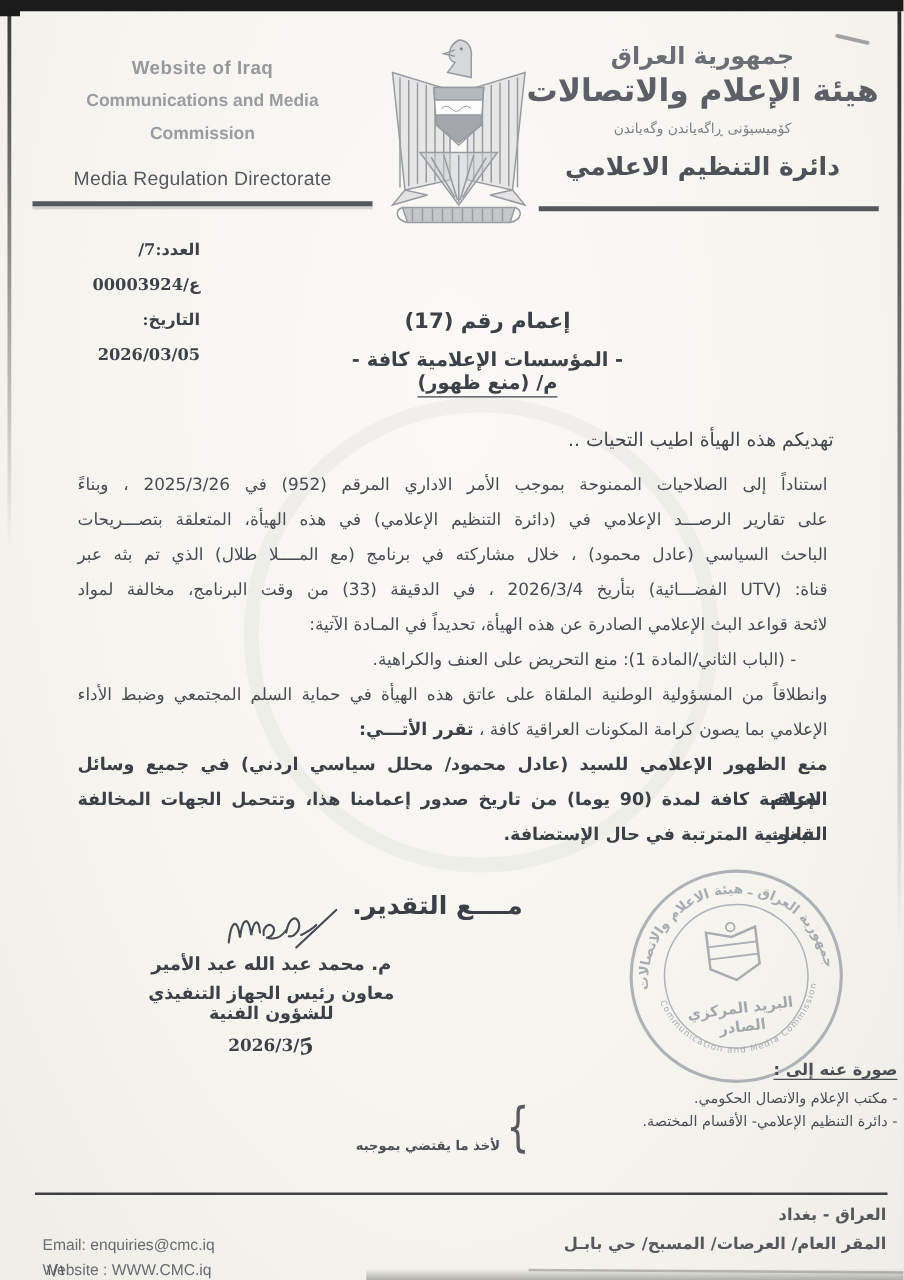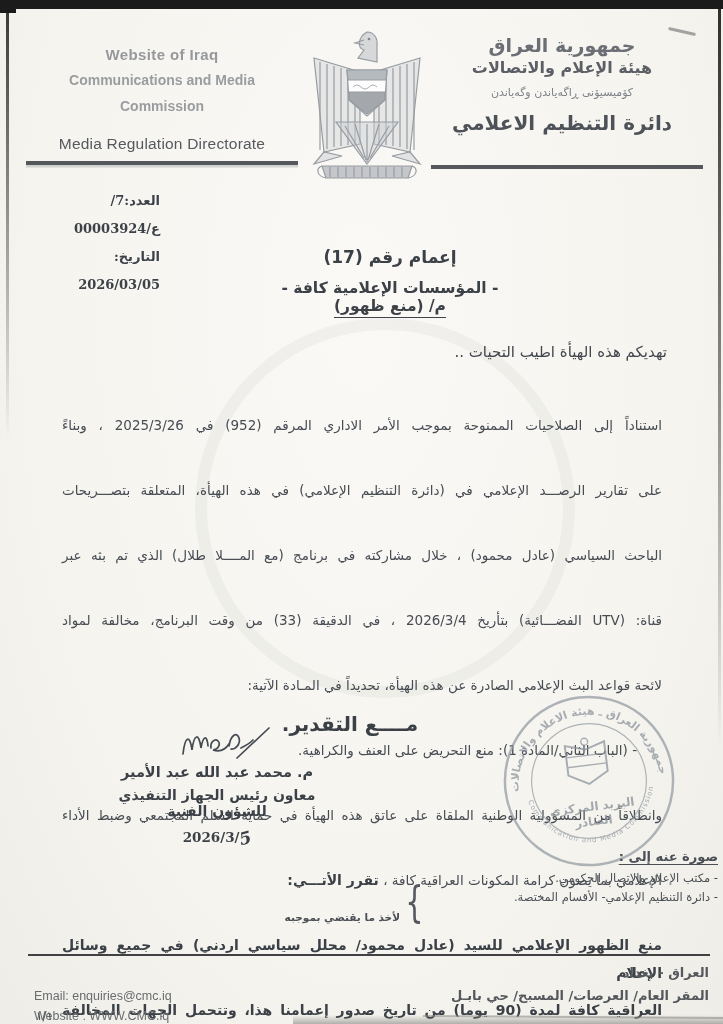--- a/index.html
+++ b/index.html
@@ -29,21 +29,21 @@
     font-family:"Liberation Sans", sans-serif;}
   .en-l1{font-size:15px;font-weight:bold;color:#96989b;letter-spacing:.4px;}
   .en-l2{font-size:14px;font-weight:bold;color:#9a9da0;margin-top:9px;}
   .en-l3{font-size:14px;font-weight:bold;color:#9a9da0;margin-top:10px;}
   .en-dir{font-size:15.5px;font-weight:500;color:#55585d;margin-top:21px;letter-spacing:.2px;}
   .rule-en{position:absolute;left:26px;top:161px;width:272px;height:3.5px;background:#54575c;
     box-shadow:0 2.5px 0 rgba(84,87,92,.22);}
   .emblem{position:absolute;left:300px;top:26px;width:134px;height:162px;opacity:.85;}
   .hdr-ar{position:absolute;right:16px;top:34px;width:290px;text-align:center;direction:rtl;}
   .ar-country{font-size:19px;font-weight:bold;color:#6b6f75;letter-spacing:.5px;}
-  .ar-comm{font-size:16px;font-weight:bold;color:#5c6066;margin-top:2px;}
+  .ar-comm{font-size:25px;font-weight:bold;color:#5c6066;margin-top:2px;}
   .ar-kur{font-size:11px;color:#7d8187;margin-top:9px;}
   .ar-dir{font-size:20px;font-weight:bold;color:#4d5158;margin-top:12px;}
   .rule-ar{position:absolute;right:20px;top:165px;width:272px;height:3.5px;background:#54575c;}
 
   
   .ref{position:absolute;left:34px;top:187px;width:126px;direction:rtl;text-align:right;
     font-family:"DejaVu Serif","DejaVu Sans",serif;font-size:13px;font-weight:bold;
     color:#3d4248;line-height:28px;}
 
   
@@ -52,21 +52,21 @@
   .t1{font-size:17px;}
   .t2{font-size:15.5px;margin-top:12px;}
   .t3{font-size:15.5px;margin-top:0;}
   .t3 span{border-bottom:1.5px solid #3f444b;padding-bottom:2px;}
 
   .greeting{position:absolute;right:56px;top:343px;direction:rtl;font-size:15px;color:#41464c;}
 
   
   .body-text{position:absolute;left:62px;top:374px;width:600px;direction:rtl;
     font-size:13.5px;color:#474c53;}
-  .bl{height:28px;line-height:28px;text-align:right;margin-top:37px;}
+  .bl{height:28px;line-height:28px;text-align:right;}
   .j{text-align:justify;text-align-last:justify;}
   .indent{padding-right:25px;}
   .b{font-weight:bold;font-size:14px;color:#3b4046;}
   .closing{position:absolute;left:255px;top:712px;width:190px;text-align:center;direction:rtl;
     font-weight:bold;font-size:20px;color:#3b4046;}
 
   
   .sig{position:absolute;left:92px;top:724px;width:250px;text-align:center;direction:rtl;color:#3c4147;}
   .sig-scribble{width:96px;height:38px;display:block;margin:0 auto;transform:translateX(8px);}
   .sig-name{font-size:14.5px;font-weight:bold;margin-top:2px;}

